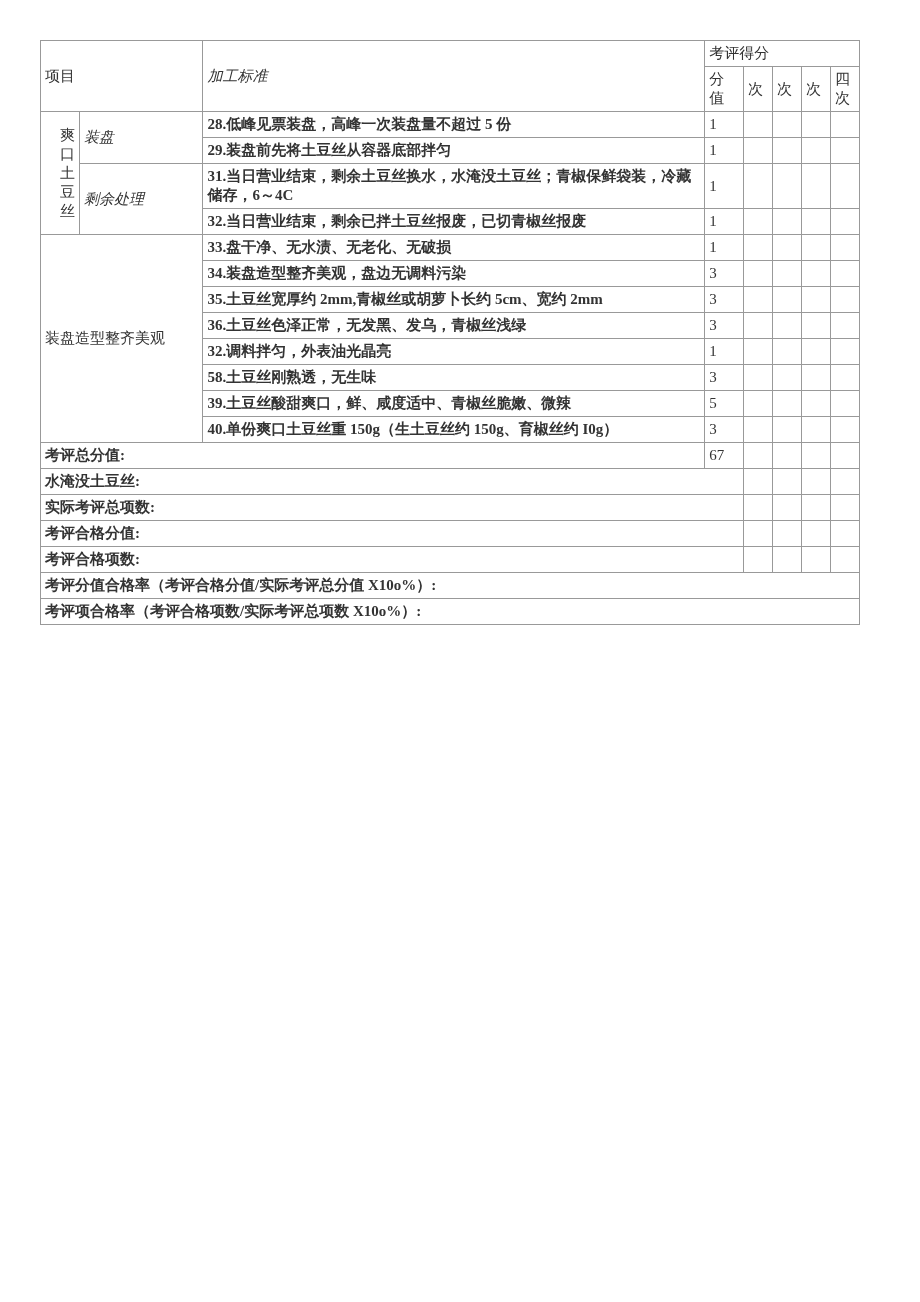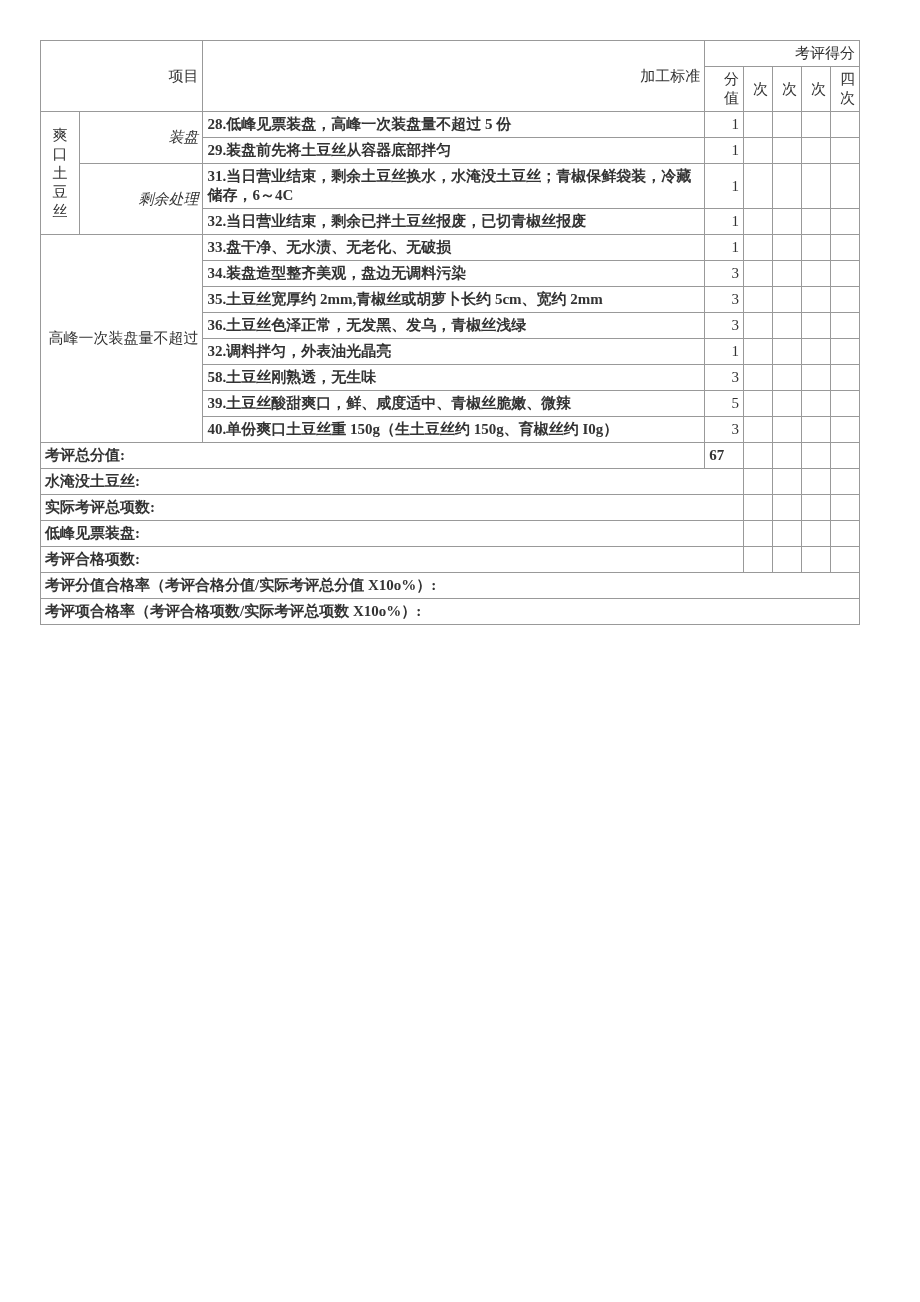--- a/index.html
+++ b/index.html
@@ -12,33 +12,33 @@
     }
     table {
       border-collapse: collapse;
       width: 820px;
     }
     td, th {
       border: 1px solid #999;
       padding: 3px 4px;
       vertical-align: middle;
     }
-    .center { text-align: right; }
+    .center { text-align: left; }
     .left { text-align: left; font-weight: bold; }
     .vert {
       writing-mode: horizontal-tb;
-      text-align: center;
+      text-align: right;
       font-family: Liberation Serif, serif;
     }
     .col-proj1 { width: 30px; }
     .col-proj2 { width: 115px; font-style: italic; }
-    .col-standard { width: 495px; }
+    .col-standard { width: 495px; font-style: italic; }
     .col-score { width: 30px; }
     .col-hit { width: 20px; }
-    .bold { font-weight: bold; }
+    .bold { font-weight: normal; }
   </style>
 </head>
 <body>
 
 <table>
 
   <tbody>
       <tr>
     <td rowspan="2" colspan="2" class="center col-proj1">项目</td>
     <td rowspan="2" class="center col-standard">加工标准</td>
@@ -82,21 +82,21 @@
   <tr>
     <td class="left">32.当日营业结束，剩余已拌土豆丝报废，已切青椒丝报废</td>
     <td class="center">1</td>
     <td></td>
     <td></td>
     <td></td>
     <td></td>
   </tr>
 
   <tr>
-    <td rowspan="8" colspan="2" class="center">高峰一次装盘量不超过</td>
+    <td rowspan="8" colspan="2" class="center">装盘造型整齐美观</td>
     <td class="left">33.盘干净、无水渍、无老化、无破损</td>
     <td class="center">1</td>
     <td></td>
     <td></td>
     <td></td>
     <td></td>
   </tr>
   <tr>
     <td class="left">34.装盘造型整齐美观，盘边无调料污染</td>
     <td class="center">3</td>
@@ -170,21 +170,21 @@
     <td></td>
   </tr>
   <tr>
     <td colspan="4" class="left">实际考评总项数:</td>
     <td></td>
     <td></td>
     <td></td>
     <td></td>
   </tr>
   <tr>
-    <td colspan="4" class="left">低峰见票装盘:</td>
+    <td colspan="4" class="left">考评合格分值:</td>
     <td></td>
     <td></td>
     <td></td>
     <td></td>
   </tr>
   <tr>
     <td colspan="4" class="left">考评合格项数:</td>
     <td></td>
     <td></td>
     <td></td>

